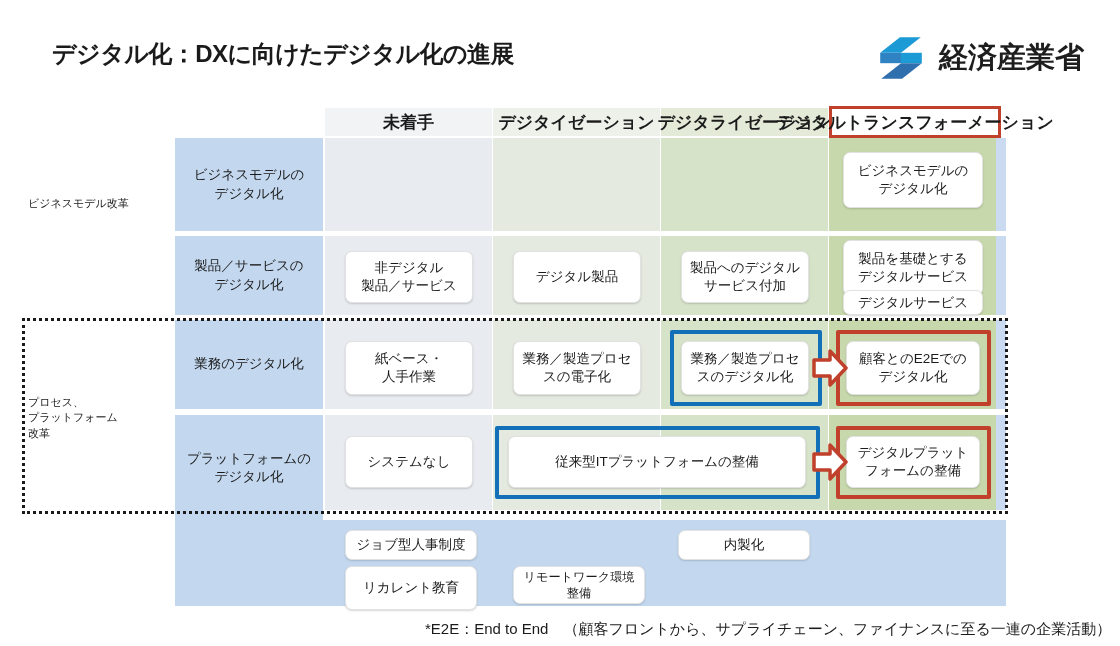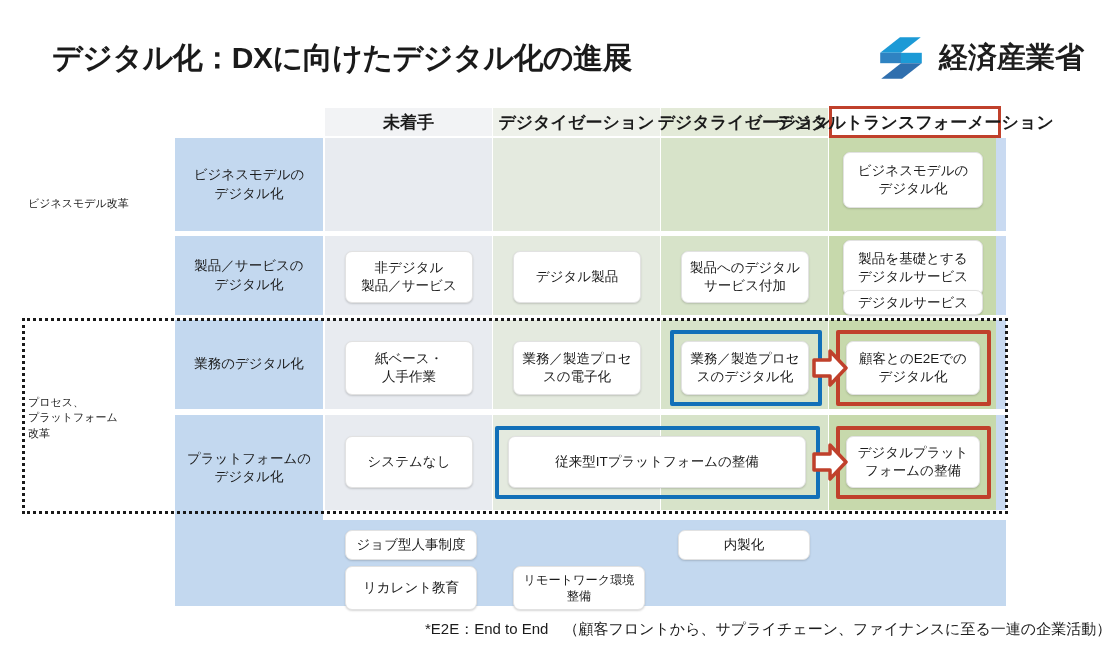--- a/index.html
+++ b/index.html
@@ -7,21 +7,21 @@
     width: 1120px; height: 646px;
     background: #ffffff;
     font-family: "Liberation Sans", "DejaVu Sans", sans-serif;
     overflow: hidden;
   }
   #root { position: relative; width: 1120px; height: 646px; }
 
   
   .page-title {
     position: absolute; left: 52px; top: 38px;
-    font-size: 30px; font-weight: bold; color: #1a1a1a;
+    font-size: 24px; font-weight: bold; color: #1a1a1a;
     letter-spacing: -0.5px; white-space: nowrap;
   }
   .logo-wrap {
     position: absolute; left: 875px; top: 32px;
     display: flex; align-items: center; gap: 12px;
   }
   .logo-mark { width: 52px; height: 52px; display:block; }
   .logo-text {
     font-size: 29px; font-weight: bold; color: #1d1d1d;
     letter-spacing: 0px; white-space: nowrap;
@@ -212,20 +212,20 @@
         <path d="M2 12 L18 12 L18 3 L34 20 L18 37 L18 28 L2 28 Z" fill="#ffffff" stroke="#c0402b" stroke-width="3.5" stroke-linejoin="round"></path>
       </svg>
     </span>
 
     <div class="dotbox"></div>
 
     <div class="bottomband"></div>
 
     <div class="item" style="left:345px;top:530px;width:132px;height:30px;">ジョブ型人事制度</div>
     <div class="item" style="left:345px;top:566px;width:132px;height:44px;">リカレント教育</div>
-    <div class="item small" style="left:513px;top:566px;width:132px;height:44px;">リモートワーク環境整備</div>
+    <div class="item small" style="left:513px;top:566px;width:132px;height:38px;">リモートワーク環境整備</div>
     <div class="item" style="left:678px;top:530px;width:132px;height:30px;">内製化</div>
 
   </div>
 
   <div class="footnote">*E2E：End to End　（顧客フロントから、サプライチェーン、ファイナンスに至る一連の企業活動）</div>
 
 </div>
 
 </body></html>

